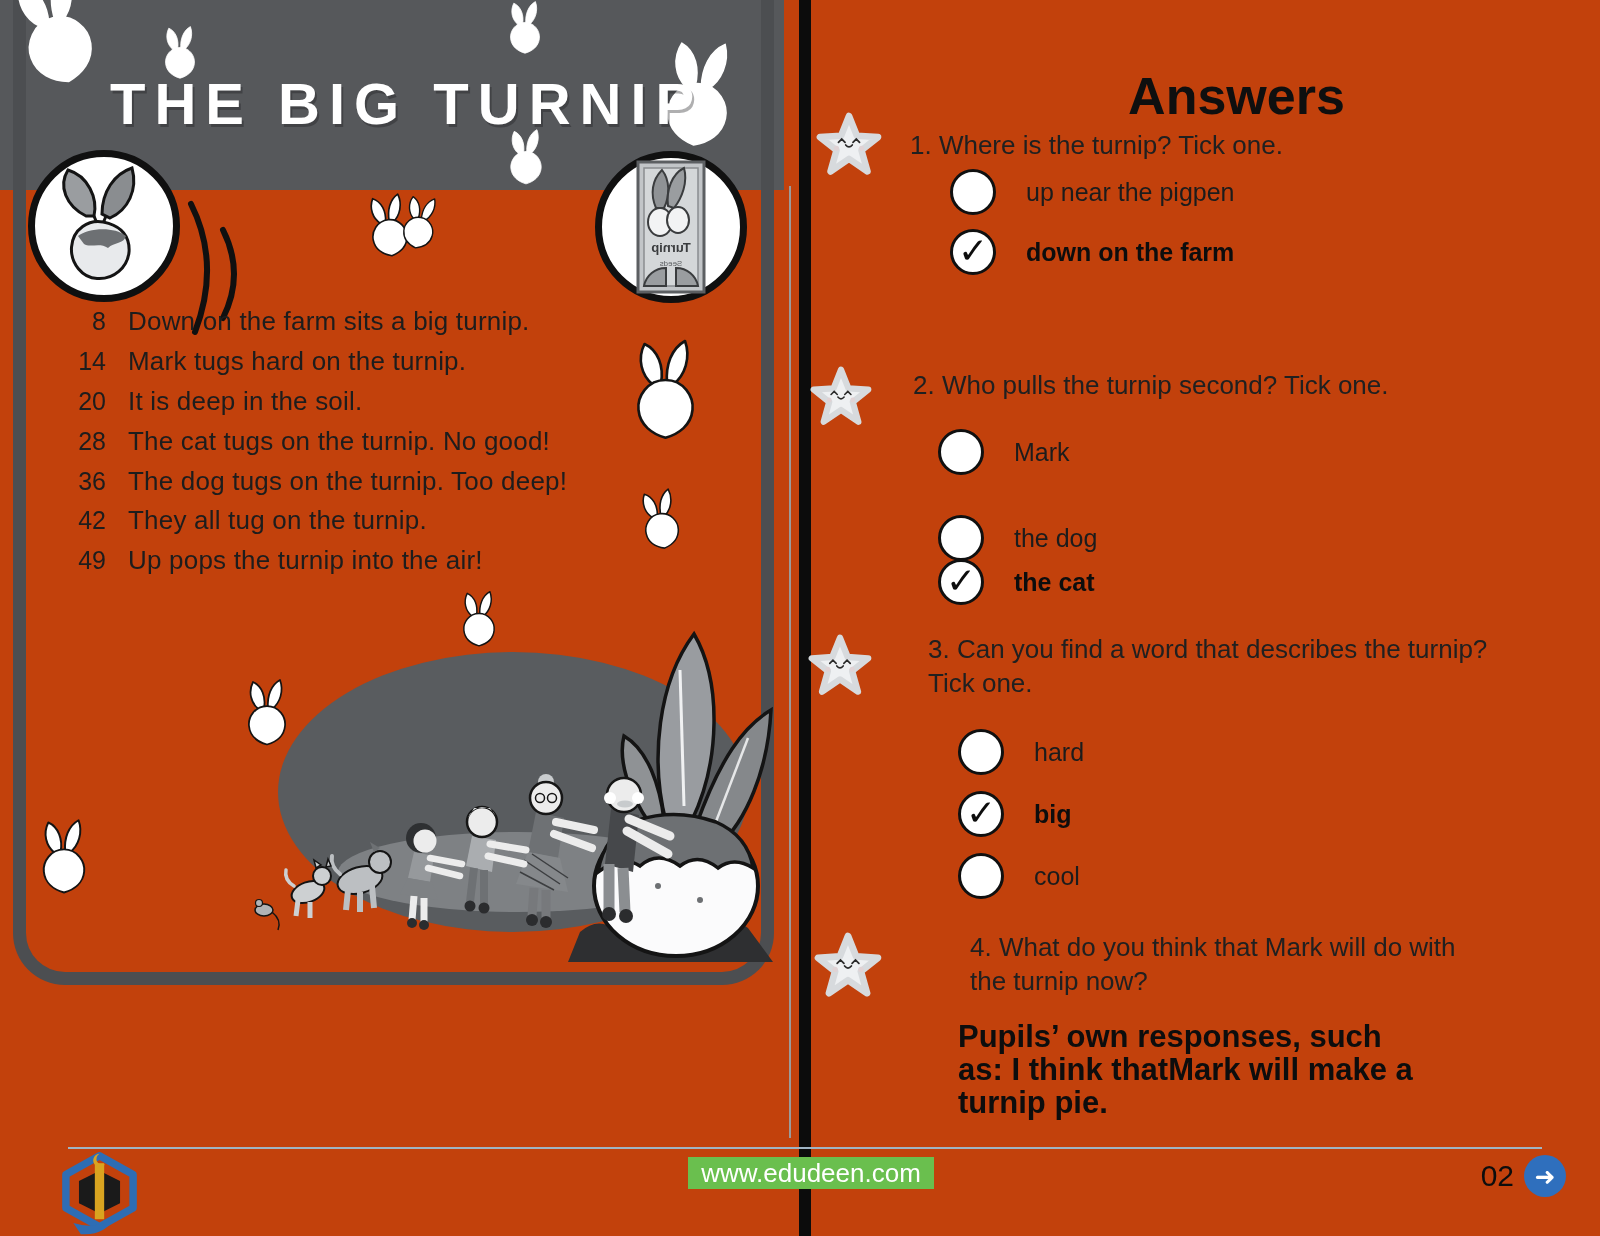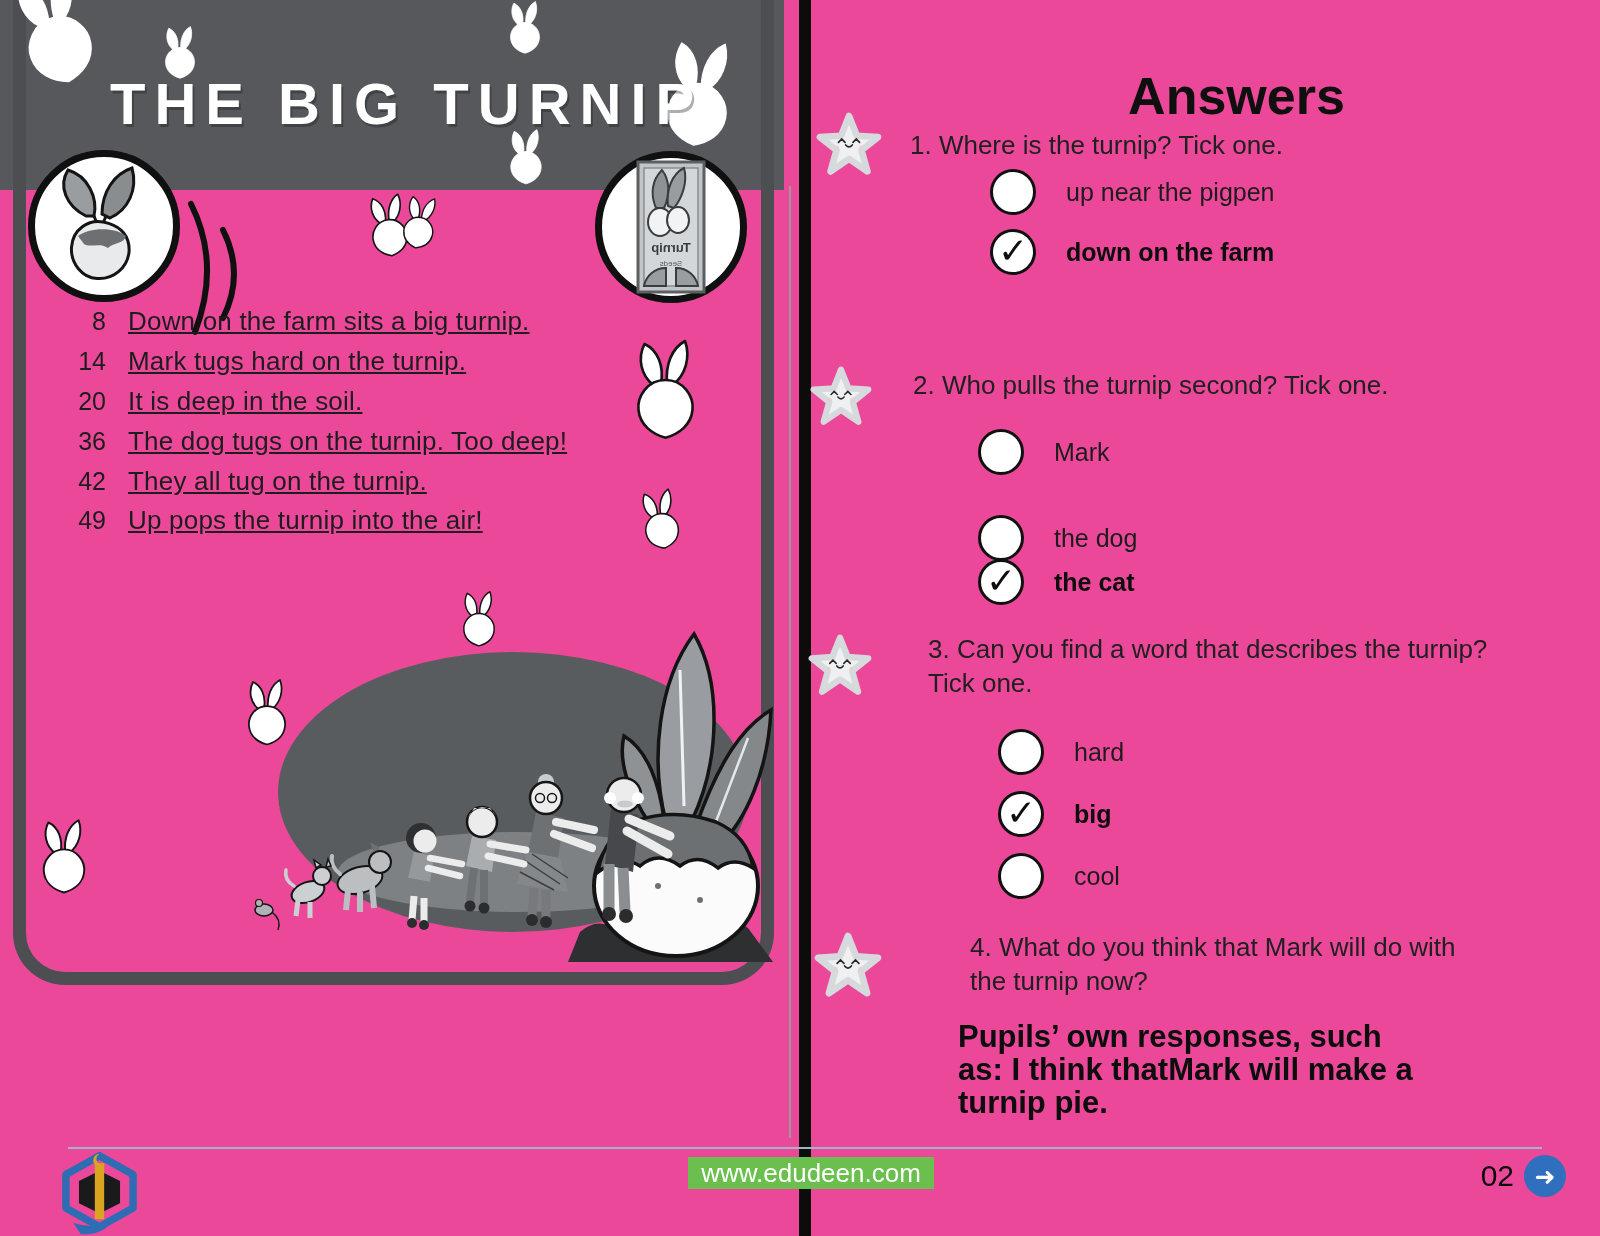--- a/index.html
+++ b/index.html
@@ -1,53 +1,53 @@
 <!DOCTYPE html>
 <html><head>
 <meta charset="utf-8">
 <style>
   html,body{margin:0;padding:0;background:#fff;}
-  .canvas{position:relative;width:1600px;height:1236px;background:#ec4899;overflow:hidden;
+  .canvas{position:relative;width:1600px;height:1236px;background:#c2410c;overflow:hidden;
           font-family:"Liberation Sans",sans-serif;color:#1d1d1d;}
 
   
   .band{position:absolute;left:0;top:0;width:784px;height:190px;background:#56585b;}
   .card{position:absolute;left:13px;top:0;width:761px;height:985px;box-sizing:border-box;
         border:13px solid #4c4e51;border-top:none;border-radius:0 0 52px 52px;background:transparent;}
   .title{position:absolute;left:110px;top:70px;width:550px;text-align:center;
          font-size:58px;font-weight:800;letter-spacing:9px;color:#ffffff;
          text-shadow:2px 3px 0 rgba(25,25,28,.35);white-space:nowrap;}
   .circle{position:absolute;width:152px;height:152px;border-radius:50%;background:#fff;
           border:7px solid #101010;box-sizing:border-box;display:flex;align-items:center;justify-content:center;}
   .circle.left{left:28px;top:150px;}
   .circle.right{left:595px;top:151px;}
   .arcs{position:absolute;left:183px;top:196px;}
   .doodles{position:absolute;left:0;top:0;pointer-events:none;}
   .doodle-outline{fill:#ffffff;stroke:#141414;stroke-width:3.5;stroke-linejoin:round;}
   .doodle-solid{fill:#ffffff;stroke:#ffffff;stroke-width:2;}
   .passage{position:absolute;left:58px;top:302px;}
   .p-row{display:flex;align-items:center;height:39.8px;font-size:26px;}
   .p-num{width:48px;text-align:right;padding-right:22px;font-size:25px;}
-  .p-text{letter-spacing:.2px;text-decoration:underline;}
+  .p-text{letter-spacing:.2px;}
   .illu{position:absolute;left:228px;top:610px;}
 
   
   .thin-line{position:absolute;left:789px;top:186px;width:2px;height:952px;background:#9b9b9b;}
   .divider{position:absolute;left:799px;top:0;width:12px;height:1236px;background:#0c0c0c;}
 
   
   .answers-title{position:absolute;left:842px;top:18px;width:789px;text-align:center;
                  font-size:52px;font-weight:800;color:#0f0f0f;margin-top:48px;}
   .star{position:absolute;}
   .q-prompt{position:absolute;font-size:26px;line-height:34px;color:#202020;}
   .q1{left:910px;top:128px;}
   .q2{left:913px;top:368px;}
   .q3{left:928px;top:632px;width:575px;}
   .q4{left:925px;top:930px;width:505px;margin-left:45px;}
-  .opt{position:absolute;display:flex;align-items:center;gap:30px;height:52px;margin-left:40px;}
+  .opt{position:absolute;display:flex;align-items:center;gap:30px;height:52px;}
   .opt-circle{width:46px;height:46px;border:3px solid #101010;border-radius:50%;background:#fff;
               box-sizing:border-box;display:flex;align-items:center;justify-content:center;flex:0 0 auto;}
   .opt-label{font-size:25px;color:#1c1c1c;}
   .opt-label.bold{font-weight:700;color:#0d0d0d;}
   .check{font-family:"DejaVu Sans",sans-serif;font-size:36px;font-weight:700;color:#0d0d0d;
          transform:translateY(-2px);}
   .free-answer{position:absolute;left:958px;top:1020px;width:455px;font-size:31px;line-height:33px;
                font-weight:700;color:#0d0d0d;}
 
   
@@ -133,20 +133,24 @@
       </div>
     <div class="p-row">
         <span class="p-num">14</span>
         <span class="p-text">Mark tugs hard on the turnip.</span>
       </div>
     <div class="p-row">
         <span class="p-num">20</span>
         <span class="p-text">It is deep in the soil.</span>
       </div>
     <div class="p-row">
+        <span class="p-num">28</span>
+        <span class="p-text">The cat tugs on the turnip. No good!</span>
+      </div>
+    <div class="p-row">
         <span class="p-num">36</span>
         <span class="p-text">The dog tugs on the turnip. Too deep!</span>
       </div>
     <div class="p-row">
         <span class="p-num">42</span>
         <span class="p-text">They all tug on the turnip.</span>
       </div>
     <div class="p-row">
         <span class="p-num">49</span>
         <span class="p-text">Up pops the turnip into the air!</span>

